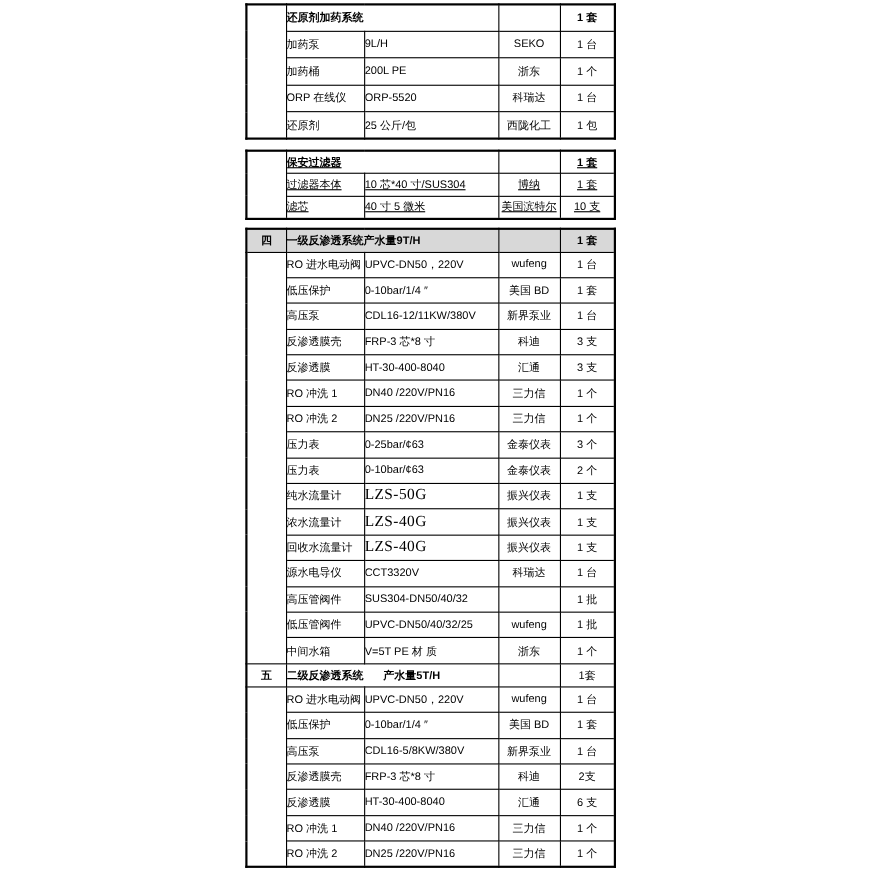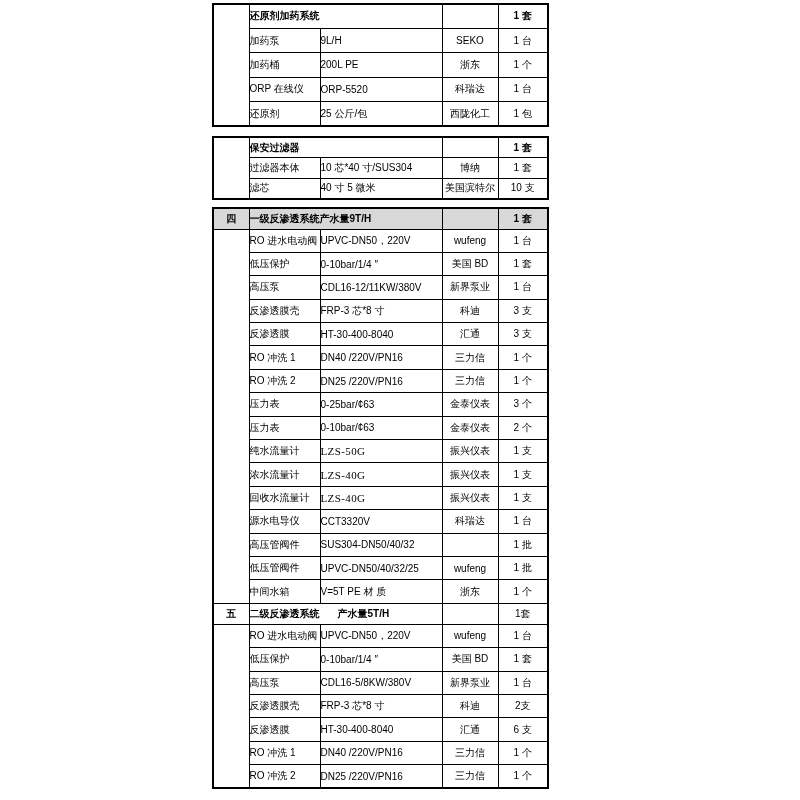--- a/index.html
+++ b/index.html
@@ -6,21 +6,21 @@
     margin: 0;
     padding: 0;
     width: 800px;
     height: 800px;
     background: #ffffff;
     font-family: "Liberation Sans", "DejaVu Sans", sans-serif;
     color: #000000;
   }
   .sheet {
     position: absolute;
-    left: 212px;
+    left: 223px;
     top: 3px;
     width: 369px;
   }
   table.tbl {
     border-collapse: collapse;
     table-layout: fixed;
     width: 335px;
     border: 2px solid #000000;
     font-size: 10px;
     color: #000000;
@@ -28,34 +28,34 @@
   table.tbl td {
     border: 1px solid #000000;
     overflow: hidden;
     white-space: nowrap;
     padding: 0;
     vertical-align: middle;
   }
   .t1 { margin-bottom: 9px; }
   .t2 { margin-bottom: 7px; }
   .t1 tr { height: 24.4px; }
-  .t2 tr { height: 20.7px; }
+  .t2 tr { height: 20.7px; text-decoration: underline; }
   .t3 tr { height: 23.4px; }
   .t3 tr.sec { height: 21px; }
   td.num  { text-align: center; font-weight: bold; }
   td.item { text-align: left; padding-left: 4px; margin-top: 40px; }
   td.spec { text-align: left; padding-left: 5px; margin-left: 44px; }
   td.brand{ text-align: center; }
   td.qty  { text-align: center; }
   td.title{ text-align: left; padding-left: 4px; font-weight: bold; }
   .b { font-weight: bold; }
   tr.shade td { background: #d8d8d8; }
   .cap-wide { font-weight: bold; }
   .cap-narrow { margin-left: 18px; font-weight: bold; }
-  td.small-spec { font-family: "Liberation Serif", "DejaVu Serif", serif; font-size: 11px; letter-spacing: 0.4px; }
+  td.small-spec { font-family: "Liberation Serif", "DejaVu Serif", serif; font-size: 14px; letter-spacing: 0.4px; }
 </style>
 </head>
 <body>
 
 <div class="sheet">
 
   <table class="tbl t1">
     <colgroup>
         <col style="width:36px">
         <col style="width:71px">

